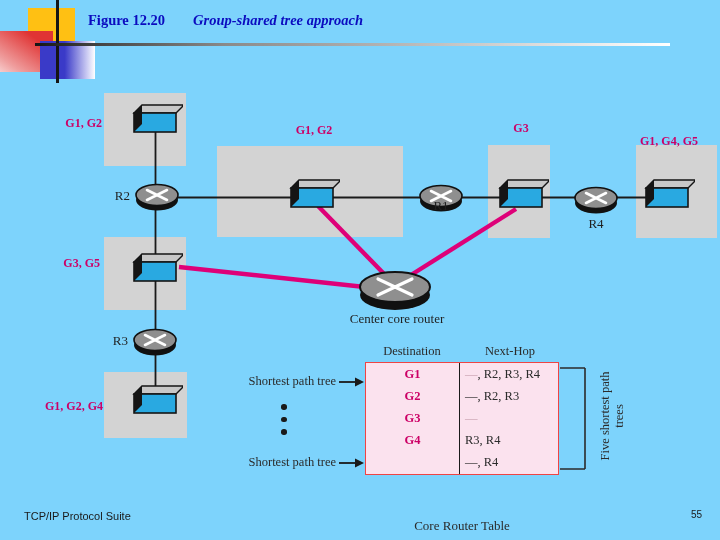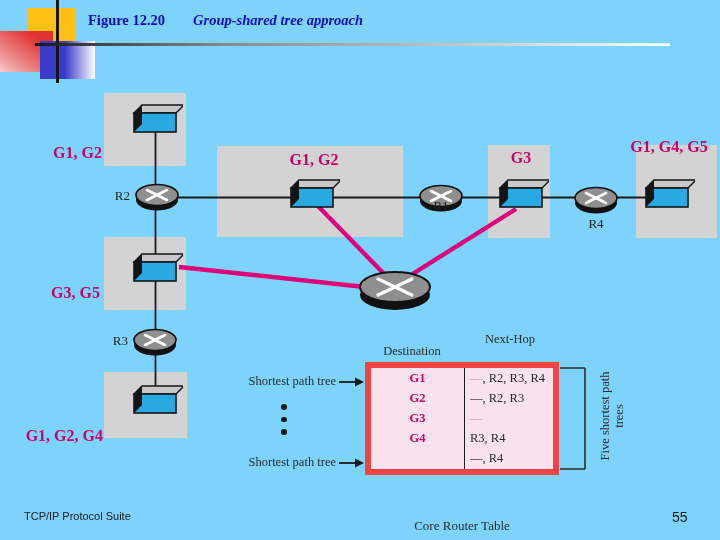--- a/index.html
+++ b/index.html
@@ -18,49 +18,49 @@
   .vline { position:absolute; left:56px; top:0; width:3px; height:83px; background:#151515; }
   .hline { position:absolute; left:35px; top:43px; width:635px; height:3px;
            background:linear-gradient(to right,#151515 0%,#3c3c3c 8%,#8a8a8a 30%,#b2b2b2 55%,#e6e6e6 85%,#ffffff 100%); }
   .titlebar { position:absolute; left:88px; top:12px; display:flex; gap:28px;
               font-size:14.5px; font-weight:bold; color:#0b0bbf; white-space:nowrap; }
   .fig-title { font-style:italic; }
   
   .lan-rect { position:absolute; background:#d3d3d3; }
   .lines-svg, .shape { position:absolute; }
   .lines-svg { left:0; top:0; pointer-events:none; }
-  .glabel { position:absolute; color:#cc0066; font-weight:bold; font-size:16px; white-space:nowrap;margin-top:28px; }
+  .glabel { position:absolute; color:#cc0066; font-weight:bold; font-size:12px; white-space:nowrap; }
   .rlabel { position:absolute; color:#1f1f1f; font-size:13px; white-space:nowrap; }
   .t-right { text-align:right; } .t-center { text-align:center; }
   
   .tbl-header { position:absolute; font-size:12.5px; color:#2b2b2b; text-align:center; }
   .core-table { position:absolute; left:365px; top:362px; width:194px; height:113px;
-                background:#fbe2ee; border:6px solid #ef4444; display:flex;justify-content:center; }
+                background:#fbe2ee; border:1px solid #ef4444; display:flex;justify-content:center; }
   .col-dest { width:94px; border-right:1.5px solid #1a1a1a; display:grid; grid-template-rows:repeat(5,1fr); }
   .col-hop  { flex:1; display:grid; grid-template-rows:repeat(5,1fr); }
   .cell { display:flex; align-items:center; font-size:12.5px; white-space:nowrap; }
   .col-dest .cell { justify-content:center; color:#cc0066; font-weight:bold; }
   .col-hop  .cell { padding-left:5px; color:#2b2b2b; }
   .dash-light { color:#c9a3b2; }
   .tbl-caption { position:absolute; left:365px; top:479px; width:194px; text-align:center;
                  font-size:13px; color:#2b2b2b;margin-top:39px; }
   
   .spt-label { position:absolute; width:126px; text-align:right; font-size:12.5px; color:#2b2b2b; white-space:nowrap; }
   .arrow-svg { position:absolute; }
   .dots { position:absolute; left:281px; top:404px; display:flex; flex-direction:column; gap:7px; }
   .dots span { width:5.5px; height:5.5px; border-radius:50%; background:#1a1a1a; }
   
   .bracket-text { position:absolute; left:552px; top:401px; width:122px; height:30px;
                   transform:rotate(-90deg); text-align:center; font-size:12.5px;
                   line-height:14px; color:#2b2b2b; white-space:nowrap; }
   
   .footer-left { position:absolute; left:24px; top:510px; font-family:"Liberation Sans",sans-serif;
                  font-size:11px; color:#1a1a1a; }
-  .page-num { position:absolute; left:672px; top:509px; width:30px; 
-              font-family:"Liberation Sans",sans-serif; font-size:14px; color:#1a1a1a; }
+  .page-num { position:absolute; left:672px; top:509px; width:30px; text-align:right;
+              font-family:"Liberation Sans",sans-serif; font-size:10px; color:#1a1a1a; }
 </style>
 </head>
 <body>
 
 <div class="slide">
 
   <div class="sq sq-yellow"></div>
   <div class="sq sq-red"></div>
   <div class="sq sq-blue"></div>
   <div class="vline"></div>
@@ -139,47 +139,48 @@
   </svg>
   <svg class="shape" style="left:357px;top:268px" width="76" height="46">
     <ellipse cx="38" cy="27" rx="35" ry="15" fill="#111"></ellipse>
     <ellipse cx="38" cy="19" rx="35" ry="15" fill="#8f8f8f" stroke="#111" stroke-width="2"></ellipse>
     <path d="M21 11 L55 27 M55 11 L21 27" stroke="#fff" stroke-width="3.2" stroke-linecap="round"></path>
   </svg>
 
   <div class="glabel t-right" style="left:38px;top:116px;width:64px">G1, G2</div>
   <div class="glabel t-center" style="left:264px;top:123px;width:100px">G1, G2</div>
   <div class="glabel t-center" style="left:491px;top:121px;width:60px">G3</div>
-  <div class="glabel t-center" style="left:619px;top:110px;width:100px">G1, G4, G5</div>
+  <div class="glabel t-center" style="left:619px;top:134px;width:100px">G1, G4, G5</div>
   <div class="glabel t-right" style="left:30px;top:256px;width:70px">G3, G5</div>
   <div class="glabel t-right" style="left:13px;top:399px;width:90px">G1, G2, G4</div>
 
   <div class="rlabel t-right" style="left:98px;top:188px;width:32px">R2</div>
   <div class="rlabel t-right" style="left:96px;top:333px;width:32px">R3</div>
   <div class="rlabel t-center" style="left:421px;top:198px;width:40px">R1</div>
   <div class="rlabel t-center" style="left:576px;top:216px;width:40px">R4</div>
+  <div class="rlabel t-center" style="left:327px;top:311px;width:140px">Center core router</div>
 
   <div class="spt-label" style="left:210px;top:374px">Shortest path tree</div>
   <svg class="arrow-svg" style="left:339px;top:377px" width="25" height="10">
     <line x1="0" y1="5" x2="17" y2="5" stroke="#1a1a1a" stroke-width="1.8"></line>
     <polygon points="16,0.5 25,5 16,9.5" fill="#1a1a1a"></polygon>
   </svg>
   <div class="dots">
       <span></span>
       <span></span>
       <span></span>
     </div>
   <div class="spt-label" style="left:210px;top:455px">Shortest path tree</div>
   <svg class="arrow-svg" style="left:339px;top:458px" width="25" height="10">
     <line x1="0" y1="5" x2="17" y2="5" stroke="#1a1a1a" stroke-width="1.8"></line>
     <polygon points="16,0.5 25,5 16,9.5" fill="#1a1a1a"></polygon>
   </svg>
 
   <div class="tbl-header" style="left:365px;top:344px;width:94px">Destination</div>
-  <div class="tbl-header" style="left:461px;top:332px;width:98px">Next-Hop</div>
+  <div class="tbl-header" style="left:461px;top:344px;width:98px">Next-Hop</div>
 
   <div class="core-table">
     <div class="col-dest">
       <div class="cell">G1</div>
       <div class="cell">G2</div>
       <div class="cell">G3</div>
       <div class="cell">G4</div>
     </div>
     <div class="col-hop">
       <div class="cell">

